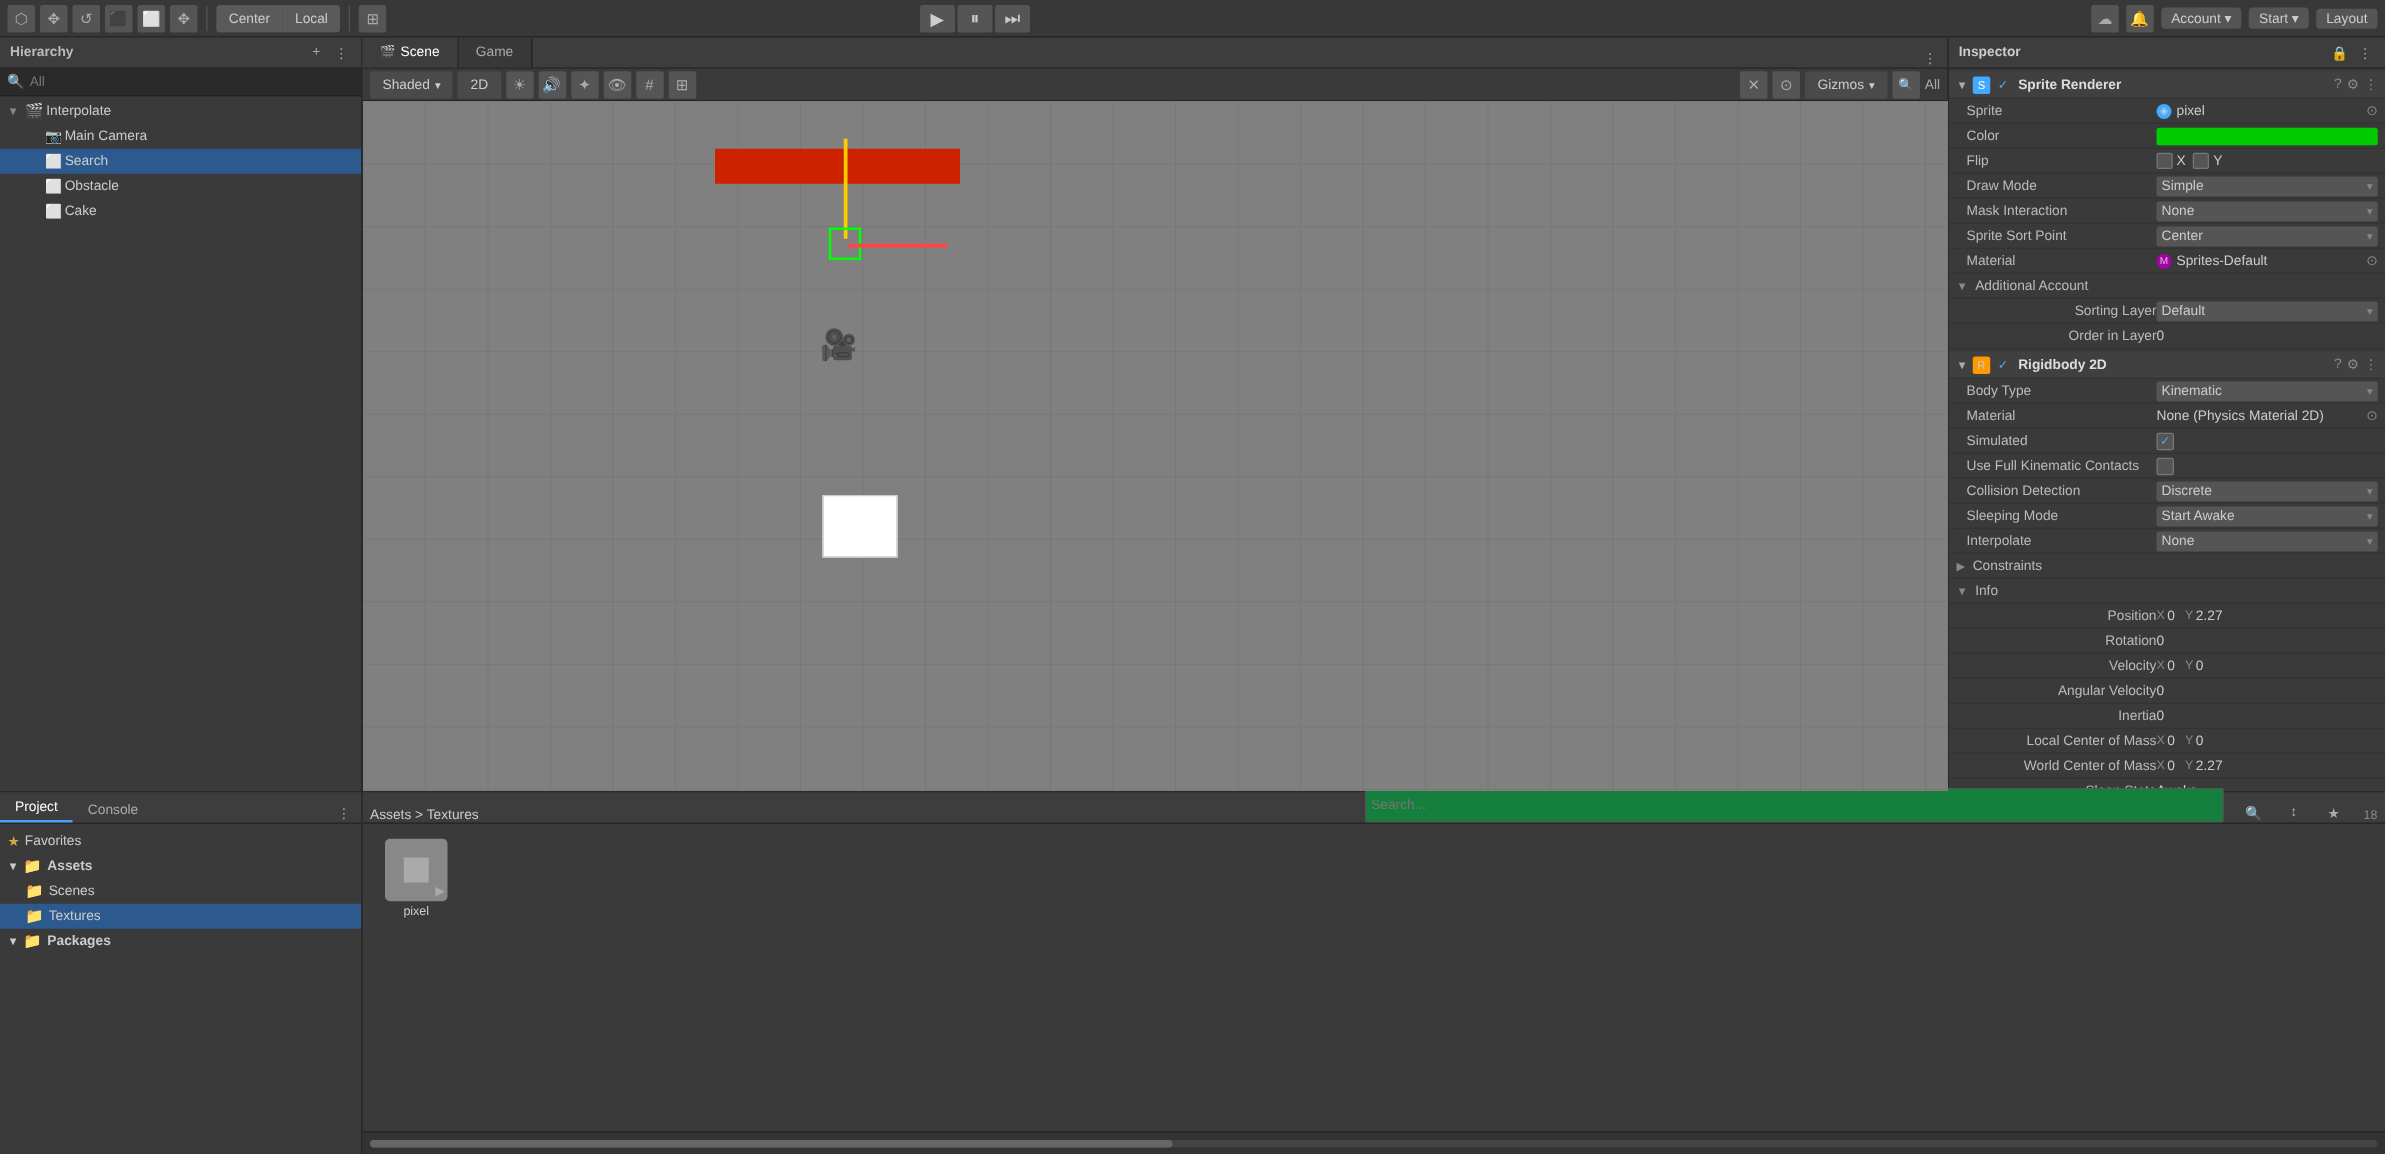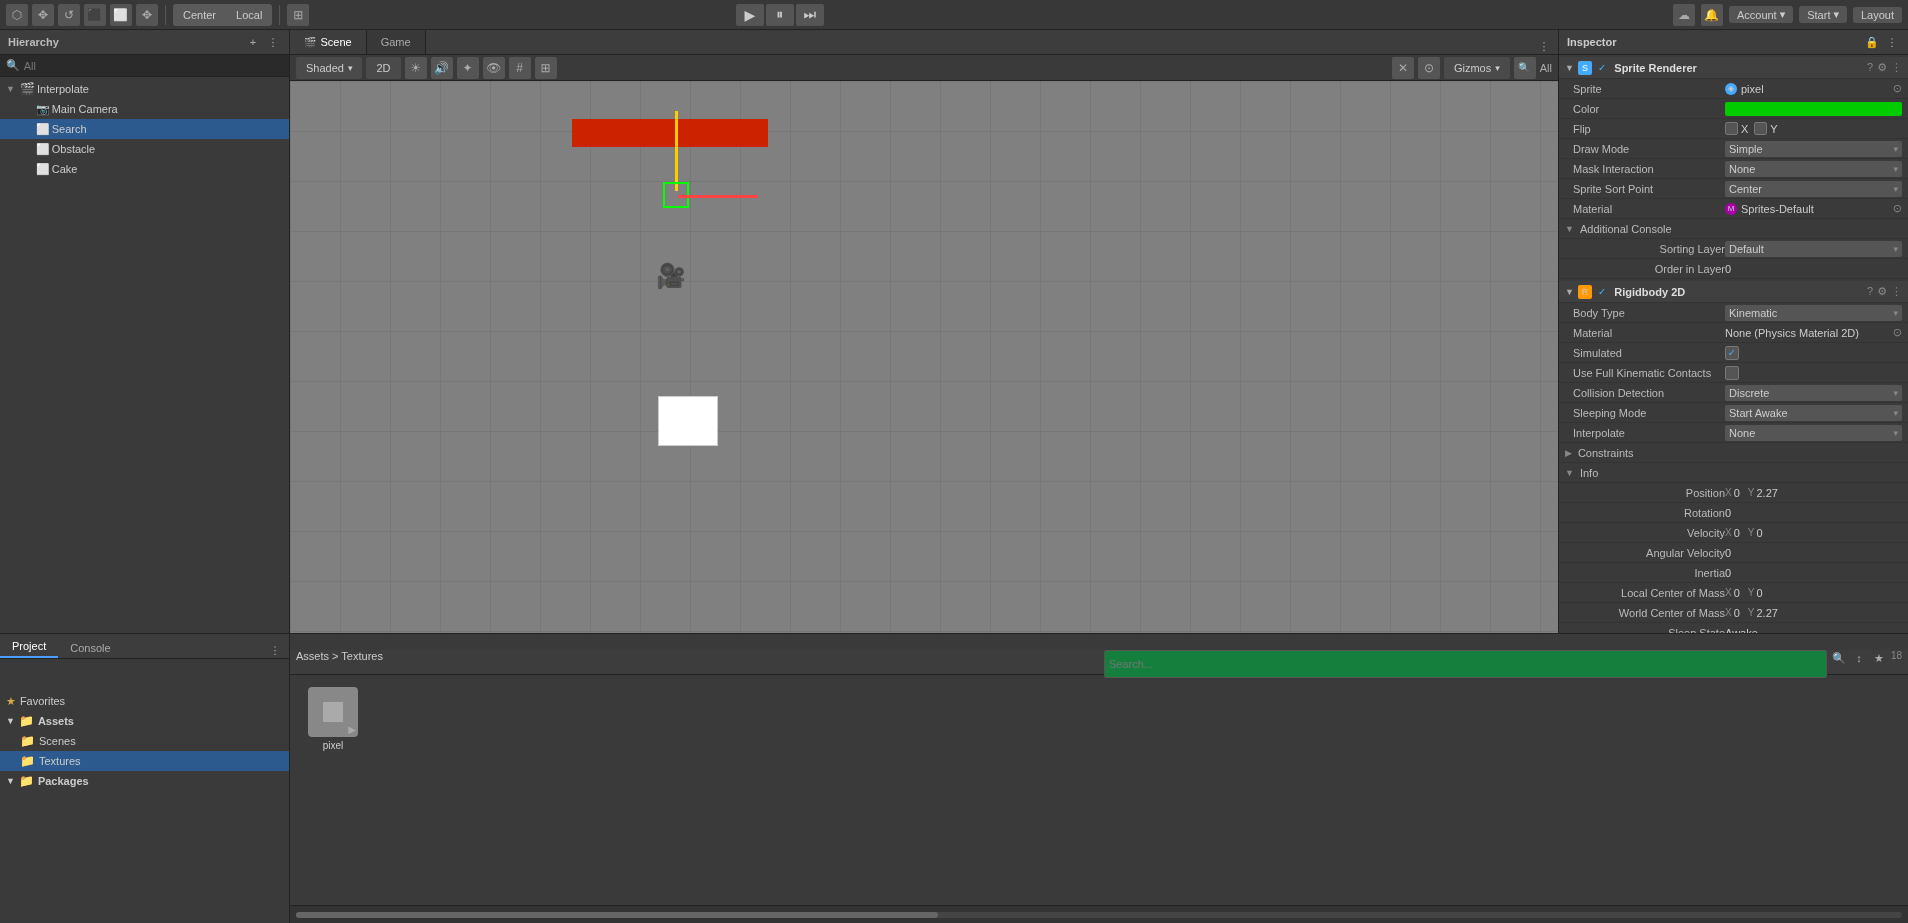--- a/index.html
+++ b/index.html
@@ -259,21 +259,20 @@
       height: 290px;
       border-top: 1px solid #222;
       flex-shrink: 0;
     }
     .bottom-left {
       width: 290px;
       background: #3a3a3a;
       border-right: 1px solid #222;
       display: flex;
       flex-direction: column;
-      gap: 28px;
     }
     .bottom-tabs {
       height: 25px;
       background: #3d3d3d;
       border-bottom: 1px solid #222;
       display: flex;
       align-items: flex-end;
     }
     .bottom-tab {
       padding: 4px 12px;
@@ -311,24 +310,23 @@
       flex: 1;
       background: #3a3a3a;
       display: flex;
       flex-direction: column;
     }
     .project-toolbar {
       height: 25px;
       background: #3d3d3d;
       border-bottom: 1px solid #222;
       display: flex;
-      align-items: flex-start;
+      align-items: flex-end;
       padding: 0 6px;
-      gap: 4px;
-      margin-top: 16px;
+      gap: 16px;
     }
     .breadcrumb {
       font-size: 11px;
       color: #aaa;
     }
     .breadcrumb span { color: #ccc; }
     .project-grid {
       flex: 1;
       padding: 8px;
       display: flex;
@@ -762,21 +760,21 @@
         <span class="prop-label">Material</span>
         <div class="prop-obj">
           <div class="prop-obj-icon" style="background:#a0a;">M</div>
           <span>Sprites-Default</span>
         </div>
         <span class="comp-icon-sm">⊙</span>
       </div>
 
       <div class="section-label-row">
         <span class="section-label-arrow">▼</span>
-        <span class="section-label-text">Additional Console</span>
+        <span class="section-label-text">Additional Account</span>
       </div>
       <div class="prop-row">
         <span class="prop-label indent2">Sorting Layer</span>
         <div class="prop-dropdown">
           <span class="prop-dropdown-text">Default</span>
           <span class="prop-dropdown-arrow">▾</span>
         </div>
       </div>
       <div class="prop-row">
         <span class="prop-label indent2">Order in Layer</span>

